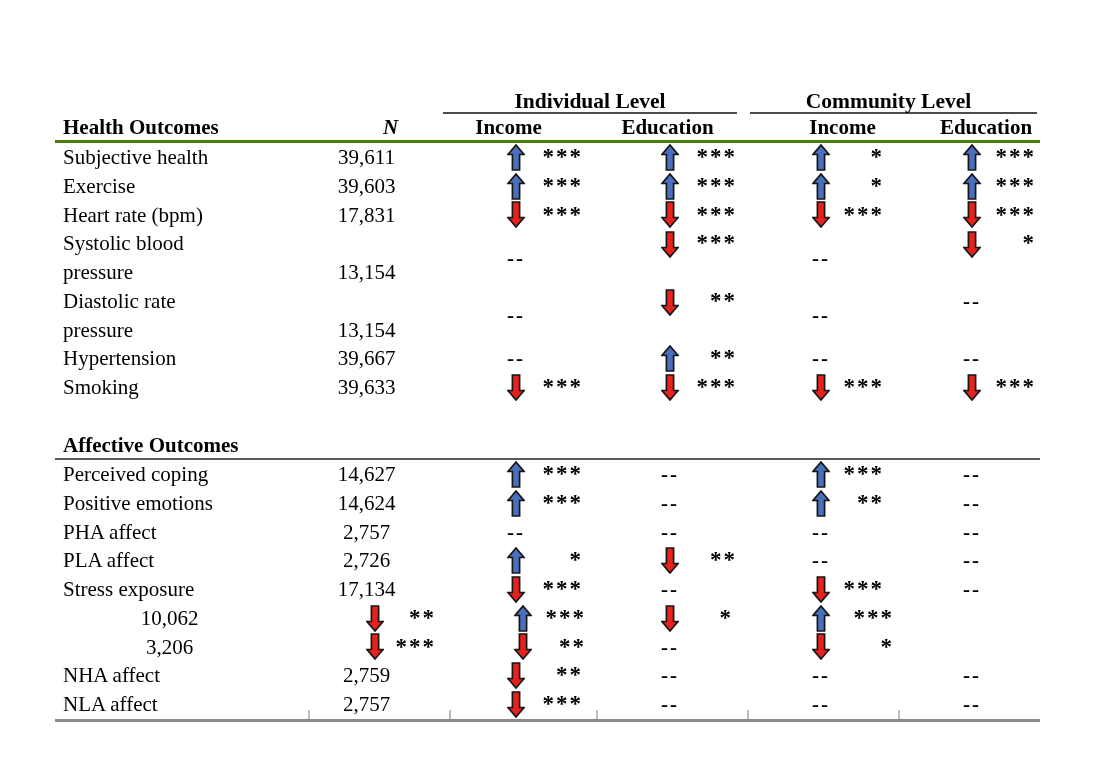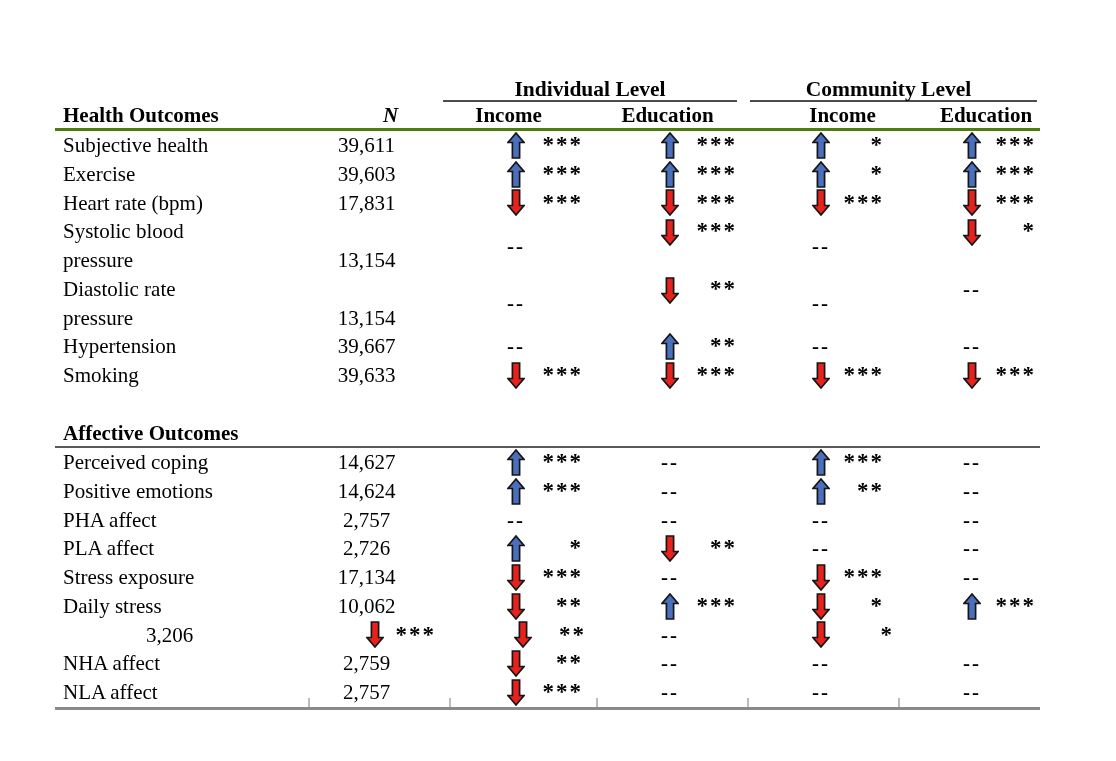--- a/index.html
+++ b/index.html
@@ -6,21 +6,21 @@
   body{width:1116px;height:761px;position:relative;overflow:hidden;
        font-family:"Liberation Serif","DejaVu Serif",serif;color:#000;}
   .tbl{position:absolute;left:55px;top:78px;width:985px;}
 
   
   .row{display:grid;grid-template-columns:253px 141px 147px 151px 151px 142px;height:28.75px;}
   .row.tall{height:57.5px;}
   .c{line-height:28.75px;font-size:21px;}
 
   
-  .span-row{display:flex;height:24px;align-items:flex-start;}
+  .span-row{display:flex;height:24px;align-items:flex-start;margin-top:12px;}
   .span-sp{width:388px;}
   .span-cell{text-align:center;font-weight:bold;font-size:21.5px;line-height:22px;
              border-bottom:2.2px solid #4c4c4c;}
   .span-cell.g1{width:294px;}
   .span-gap{width:13px;}
   .span-cell.g2{width:287px;}
   .span-cell.g2 span{position:relative;left:-5px;}
 
   
   .head-row{border-bottom:3px solid #4d7c0f;height:26px;}
@@ -364,21 +364,20 @@
           <span class="arr"><svg width="18" height="27" viewBox="0 0 18 27">
               <polygon points="9,26 17,16.5 12.6,16.5 12.6,1 5.4,1 5.4,16.5 1,16.5" fill="#e8211d" stroke="#161616" stroke-width="1.7" stroke-linejoin="miter"></polygon>
             </svg></span>
           <span class="stars">***</span>
         </div>
         <div class="c stat s6">
           <span class="dash">--</span>
         </div>
       </div>
       <div class="row data-row">
-        <div class="c lab">Daily stress</div>
         <div class="c ncell">10,062</div>
         <div class="c stat s3">
           <span class="arr"><svg width="18" height="27" viewBox="0 0 18 27">
               <polygon points="9,26 17,16.5 12.6,16.5 12.6,1 5.4,1 5.4,16.5 1,16.5" fill="#e8211d" stroke="#161616" stroke-width="1.7" stroke-linejoin="miter"></polygon>
             </svg></span>
           <span class="stars">**</span>
         </div>
         <div class="c stat s4">
           <span class="arr"><svg width="18" height="27" viewBox="0 0 18 27">
               <polygon points="9,1 17,10.5 12.6,10.5 12.6,26 5.4,26 5.4,10.5 1,10.5" fill="#4a6fbd" stroke="#161616" stroke-width="1.7" stroke-linejoin="miter"></polygon>

